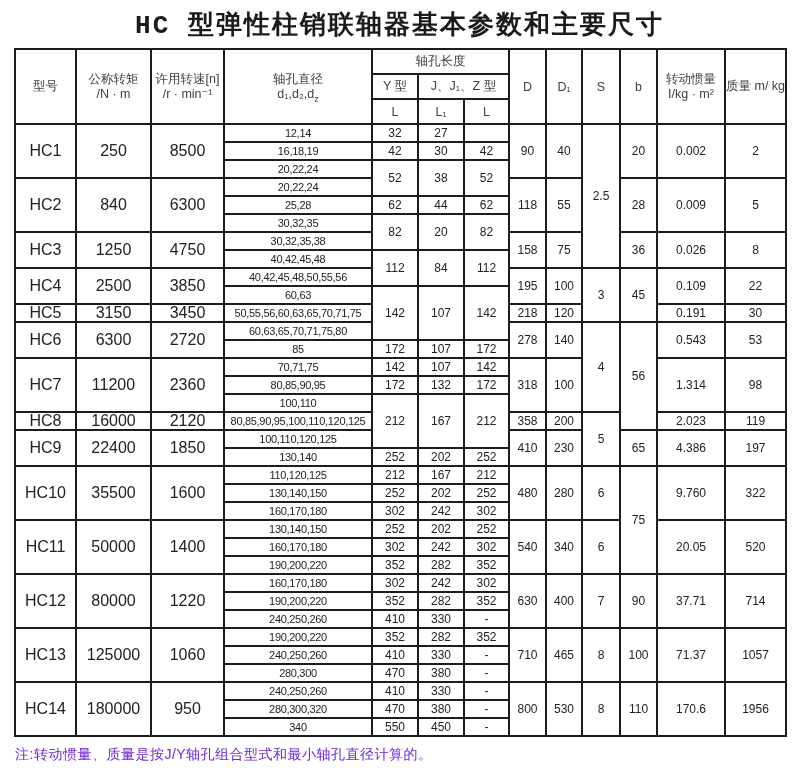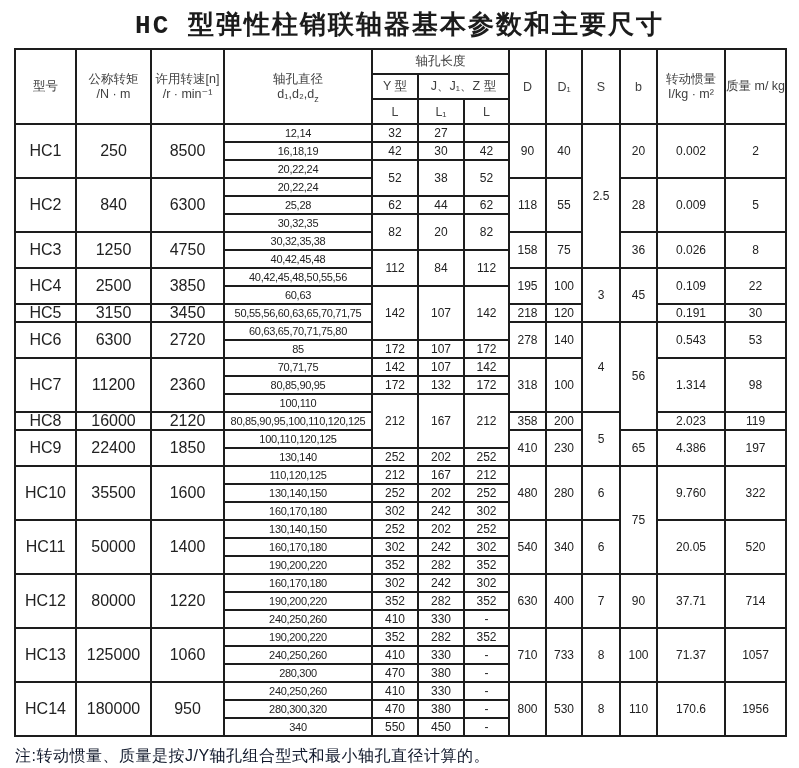--- a/index.html
+++ b/index.html
@@ -37,22 +37,22 @@
   thead tr{height:25px;}
   thead th{font-size:12.5px;color:#404040;}
   thead .two-line{line-height:1.2;margin-top:38px;}
   tbody tr{height:18px;}
   tbody td{font-size:12px;color:#222;line-height:1;}
   td.c-dia{font-size:11px;letter-spacing:-0.3px;}
   td.c-model, td.c-torque, td.c-speed{font-size:16px;}
   sub{font-size:9px;line-height:0;}
   .footnote{
     margin:9px 0 12px 15px;
-    font-size:16px;
-    color:#0f172a;
+    font-size:14px;
+    color:#6d28d9;
     letter-spacing:0.5px;
   }
 </style>
 </head>
 <body>
 
 <div class="page">
 
   <div class="doc-title">HC 型弹性柱销联轴器基本参数和主要尺寸</div>
 
@@ -357,21 +357,21 @@
         </tr>
         <tr>
           <td rowspan="3" class="c-model">HC13</td>
           <td rowspan="3" class="c-torque">125000</td>
           <td rowspan="3" class="c-speed">1060</td>
           <td class="c-dia">190,200,220</td>
           <td class="c-ly">352</td>
           <td class="c-l1">282</td>
           <td class="c-lz">352</td>
           <td rowspan="3" class="c-D">710</td>
-          <td rowspan="3" class="c-D1">733</td>
+          <td rowspan="3" class="c-D1">465</td>
           <td rowspan="3" class="c-S">8</td>
           <td rowspan="3" class="c-b">100</td>
           <td rowspan="3" class="c-inertia">71.37</td>
           <td rowspan="3" class="c-mass">1057</td>
         </tr>
         <tr>
           <td class="c-dia">240,250,260</td>
           <td class="c-ly">410</td>
           <td class="c-l1">330</td>
           <td class="c-lz">-</td>

